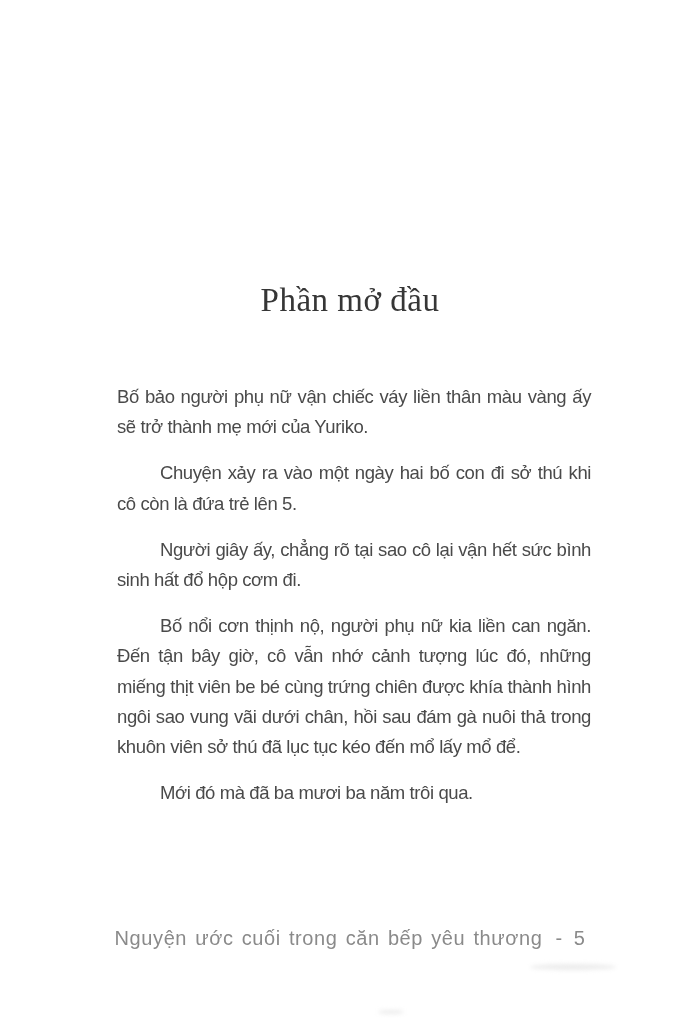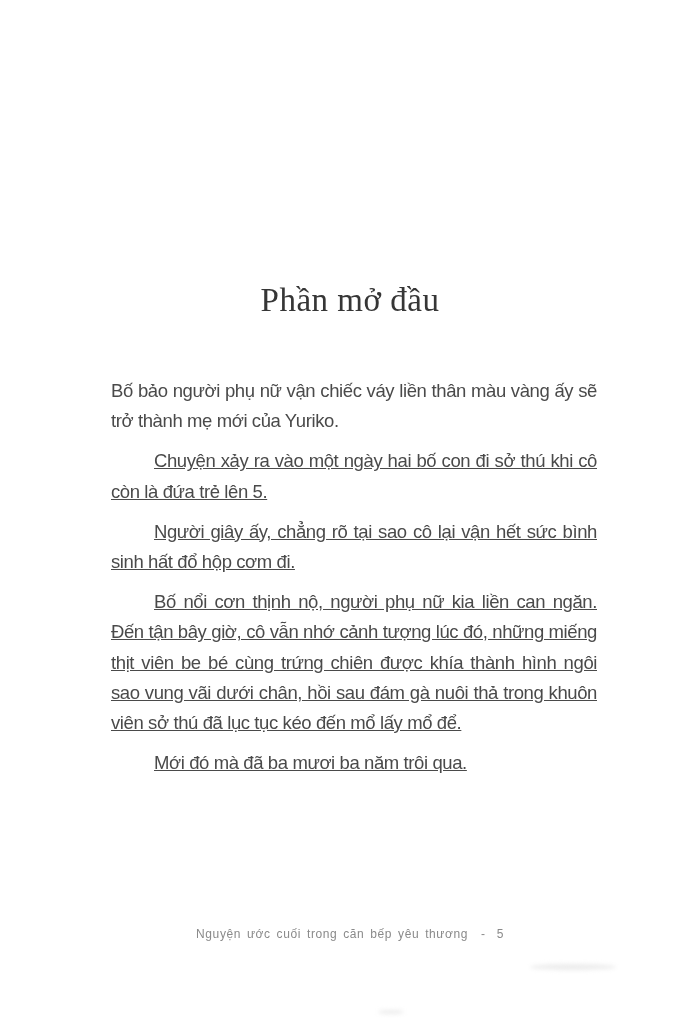--- a/index.html
+++ b/index.html
@@ -34,34 +34,33 @@
     top: 366px;
     left: 101px;
     width: 506px;
     text-align: justify;
     font-size: 18.5px;
     line-height: 30.2px;
     letter-spacing: -0.4px;
     color: #4a4a4a;
   }
   .body-text p {
-    margin: 10px;
+    margin: 16px;
     padding: 0;
   }
   .body-text p.indent {
     text-indent: 43px;
-    text-decoration: underline;
   }
   .page-footer {
     position: absolute;
     top: 927px;
     left: 0;
     width: 100%;
     text-align: center;
-    font-size: 12px;
+    font-size: 20px;
     letter-spacing: 0.6px;
     word-spacing: 2px;
     color: #8a8a8a;
   }
   .page-footer .sep {
     display: inline-block;
     margin: 0 11px 0 13px;
   }
   
   .smudge {

